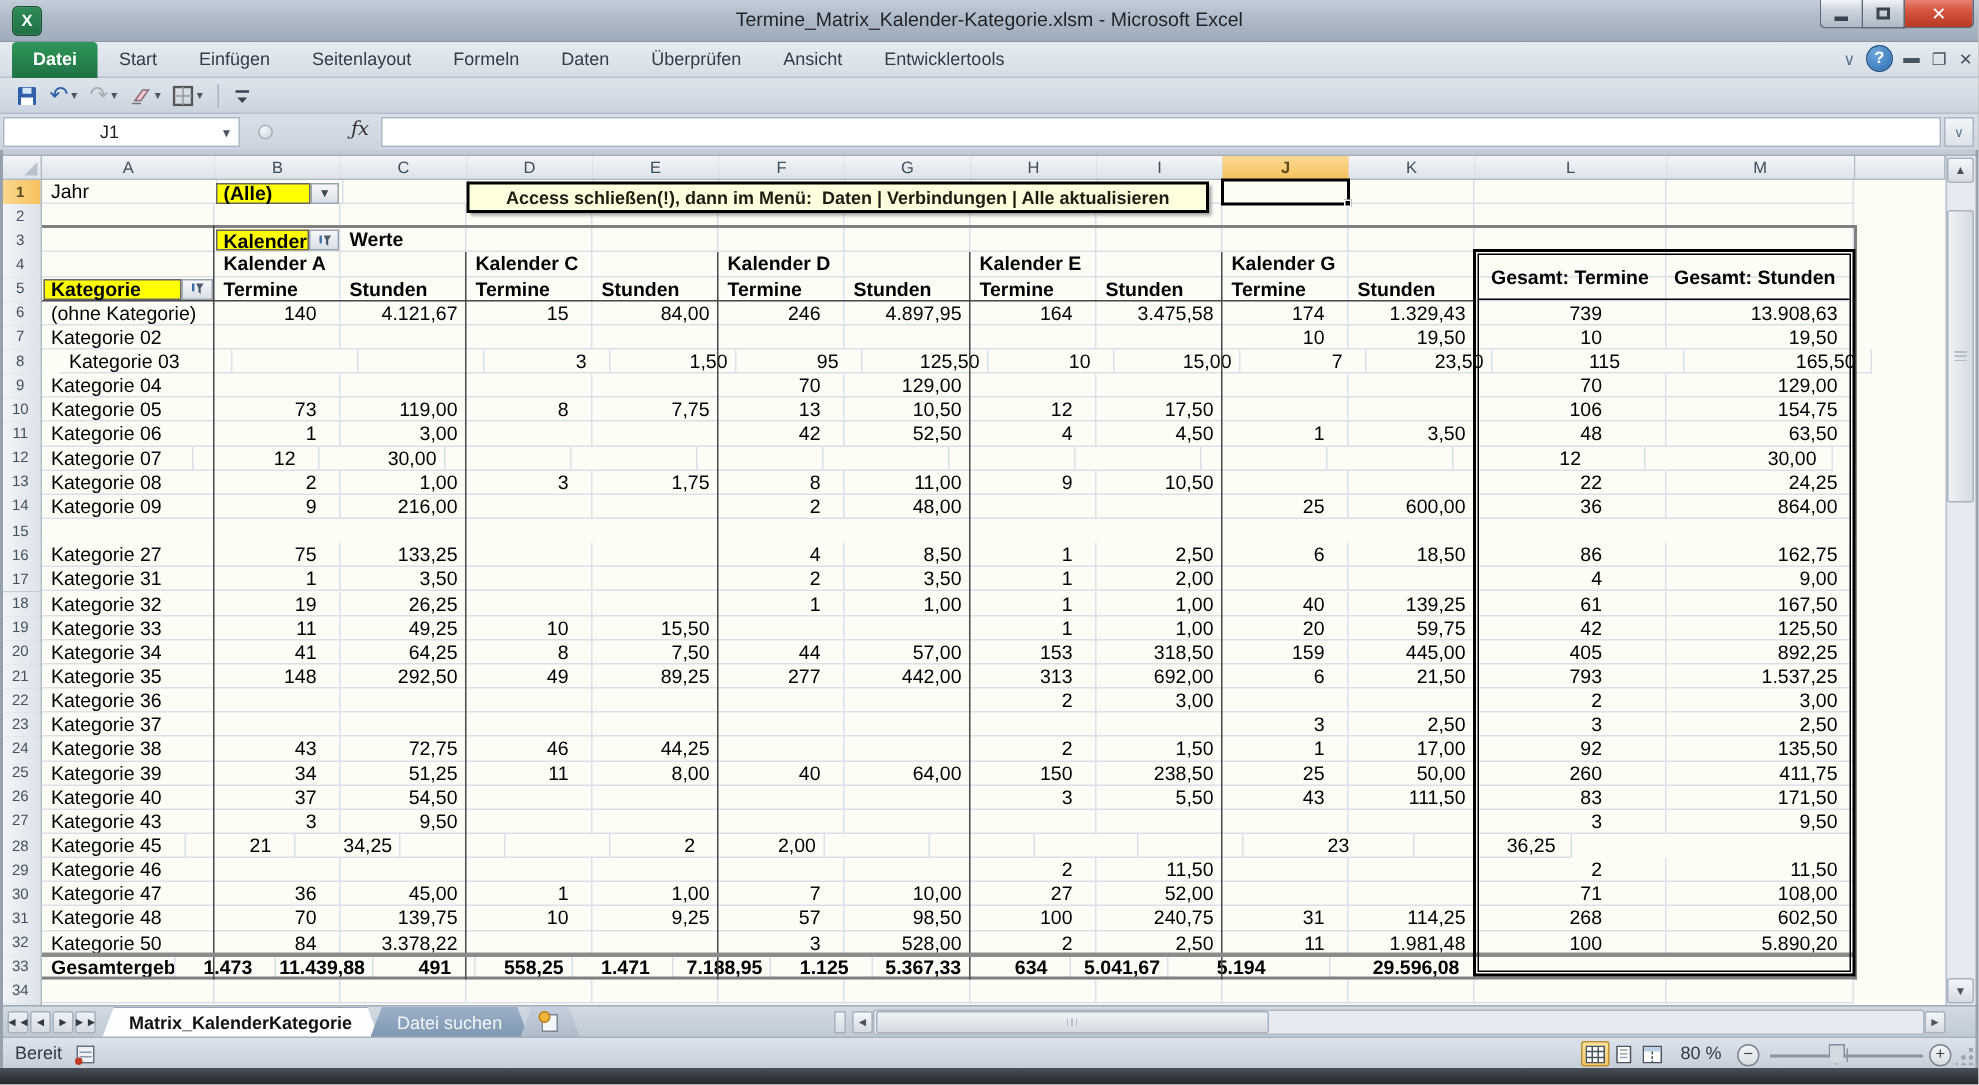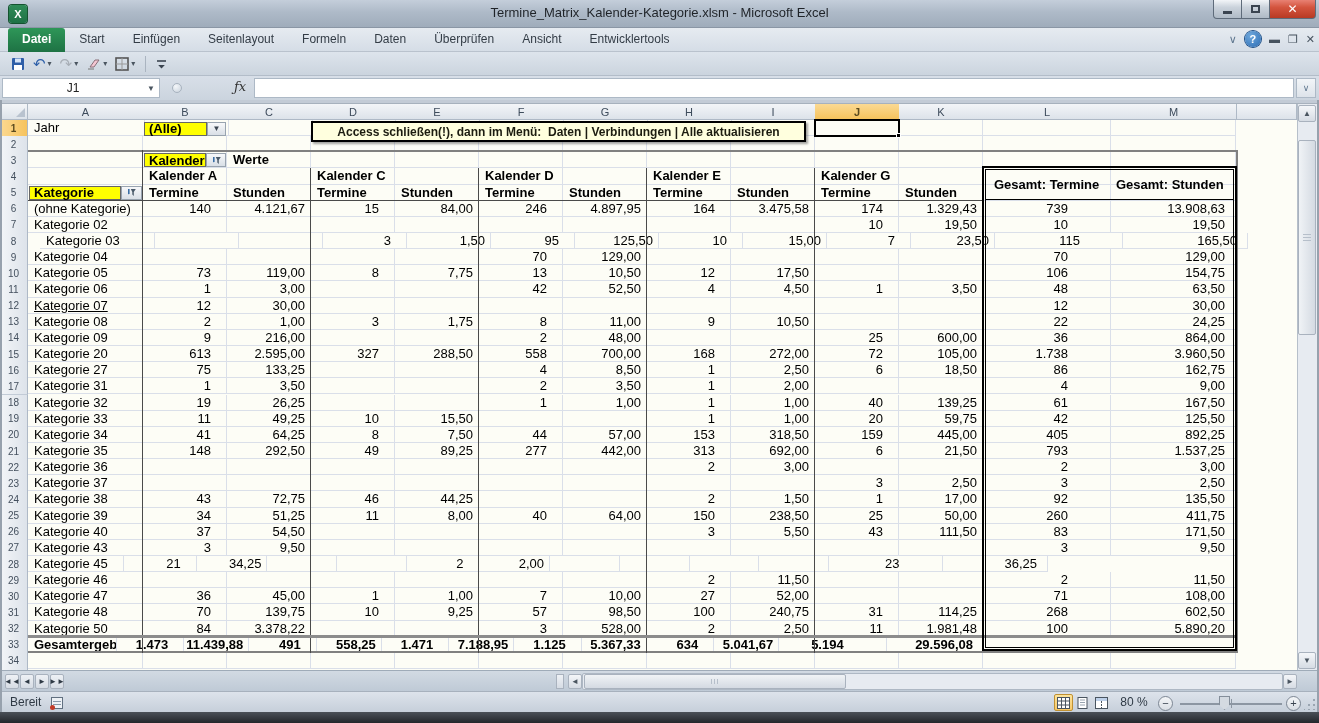--- a/index.html
+++ b/index.html
@@ -449,21 +449,21 @@
         <div class="gcell num pr-t" style="width: 84px;">42</div>
         <div class="gcell num pr-s" style="width: 84px;">52,50</div>
         <div class="gcell num pr-t" style="width: 84px;">4</div>
         <div class="gcell num pr-s" style="width: 84px;">4,50</div>
         <div class="gcell num pr-t" style="width: 84px;">1</div>
         <div class="gcell num pr-s" style="width: 84px;">3,50</div>
         <div class="gcell num pr-gt" style="width: 128px;">48</div>
         <div class="gcell num pr-gs" style="width: 125px;">63,50</div>
       </div>
       <div class="grow" style="left: 28px; top: 193.618px; width: 1208px; height: 16.1471px; position: absolute;">
-        <div class="gcell lbl" style="width: 115px; text-decoration: underline;">Kategorie 07</div>
+        <div class="gcell lbl" style="width: 101px;">Kategorie 07</div>
         <div class="gcell num pr-t" style="width: 84px;">12</div>
         <div class="gcell num pr-s" style="width: 84px;">30,00</div>
         <div class="gcell" style="width: 84px;"></div>
         <div class="gcell" style="width: 84px;"></div>
         <div class="gcell" style="width: 84px;"></div>
         <div class="gcell" style="width: 84px;"></div>
         <div class="gcell" style="width: 84px;"></div>
         <div class="gcell" style="width: 84px;"></div>
         <div class="gcell" style="width: 84px;"></div>
         <div class="gcell" style="width: 84px;"></div>
@@ -492,35 +492,20 @@
         <div class="gcell" style="width: 84px;"></div>
         <div class="gcell" style="width: 84px;"></div>
         <div class="gcell num pr-t" style="width: 84px;">2</div>
         <div class="gcell num pr-s" style="width: 84px;">48,00</div>
         <div class="gcell" style="width: 84px;"></div>
         <div class="gcell" style="width: 84px;"></div>
         <div class="gcell num pr-t" style="width: 84px;">25</div>
         <div class="gcell num pr-s" style="width: 84px;">600,00</div>
         <div class="gcell num pr-gt" style="width: 128px;">36</div>
         <div class="gcell num pr-gs" style="width: 125px;">864,00</div>
-      </div>
-      <div class="grow" style="left: 28px; top: 242.059px; width: 1208px; height: 16.1471px; position: absolute;">
-        <div class="gcell lbl" style="width: 115px;">Kategorie 20</div>
-        <div class="gcell num pr-t" style="width: 84px;">613</div>
-        <div class="gcell num pr-s" style="width: 84px;">2.595,00</div>
-        <div class="gcell num pr-t" style="width: 84px;">327</div>
-        <div class="gcell num pr-s" style="width: 84px;">288,50</div>
-        <div class="gcell num pr-t" style="width: 84px;">558</div>
-        <div class="gcell num pr-s" style="width: 84px;">700,00</div>
-        <div class="gcell num pr-t" style="width: 84px;">168</div>
-        <div class="gcell num pr-s" style="width: 84px;">272,00</div>
-        <div class="gcell num pr-t" style="width: 84px;">72</div>
-        <div class="gcell num pr-s" style="width: 84px;">105,00</div>
-        <div class="gcell num pr-gt" style="width: 128px;">1.738</div>
-        <div class="gcell num pr-gs" style="width: 125px;">3.960,50</div>
       </div>
       <div class="grow" style="left: 28px; top: 258.206px; width: 1208px; height: 16.1471px; position: absolute;">
         <div class="gcell lbl" style="width: 115px;">Kategorie 27</div>
         <div class="gcell num pr-t" style="width: 84px;">75</div>
         <div class="gcell num pr-s" style="width: 84px;">133,25</div>
         <div class="gcell" style="width: 84px;"></div>
         <div class="gcell" style="width: 84px;"></div>
         <div class="gcell num pr-t" style="width: 84px;">4</div>
         <div class="gcell num pr-s" style="width: 84px;">8,50</div>
         <div class="gcell num pr-t" style="width: 84px;">1</div>
@@ -850,20 +835,27 @@
       <div class="sbtn" style="left: 1298px; top: 548px; width: 18px; height: 17px; position: absolute;">▼</div>
     </div>
 
   <div class="tabrow">
     <div class="navbtns">
       <div class="navbtn">◄◄</div>
       <div class="navbtn">◄</div>
       <div class="navbtn">►</div>
       <div class="navbtn">►►</div>
     </div>
+    <div class="stabs" id="stabs">
+        <div class="stab active">Matrix_KalenderKategorie</div>
+        <div class="stab inactive">Datei suchen</div>
+        <div class="addtab">
+          <div class="addsheet"></div>
+        </div>
+      </div>
     <div class="tabsplit"></div>
     <div class="sbtn" style="left:568px; top:3px; width:14px; height:15px;">◄</div>
     <div class="vtrack" style="left:582px; top:2px; width:701px; height:17px; border:1px solid #AEB8C4; border-radius:2px;"></div>
     <div class="thumb h" style="left:584px; top:3px; width:262px; height:15px;">
         <div class="grip-h"></div>
       </div>
     <div class="sbtn" style="left:1283px; top:3px; width:14px; height:15px;">►</div>
   </div>
 
   <div class="statusbar">

